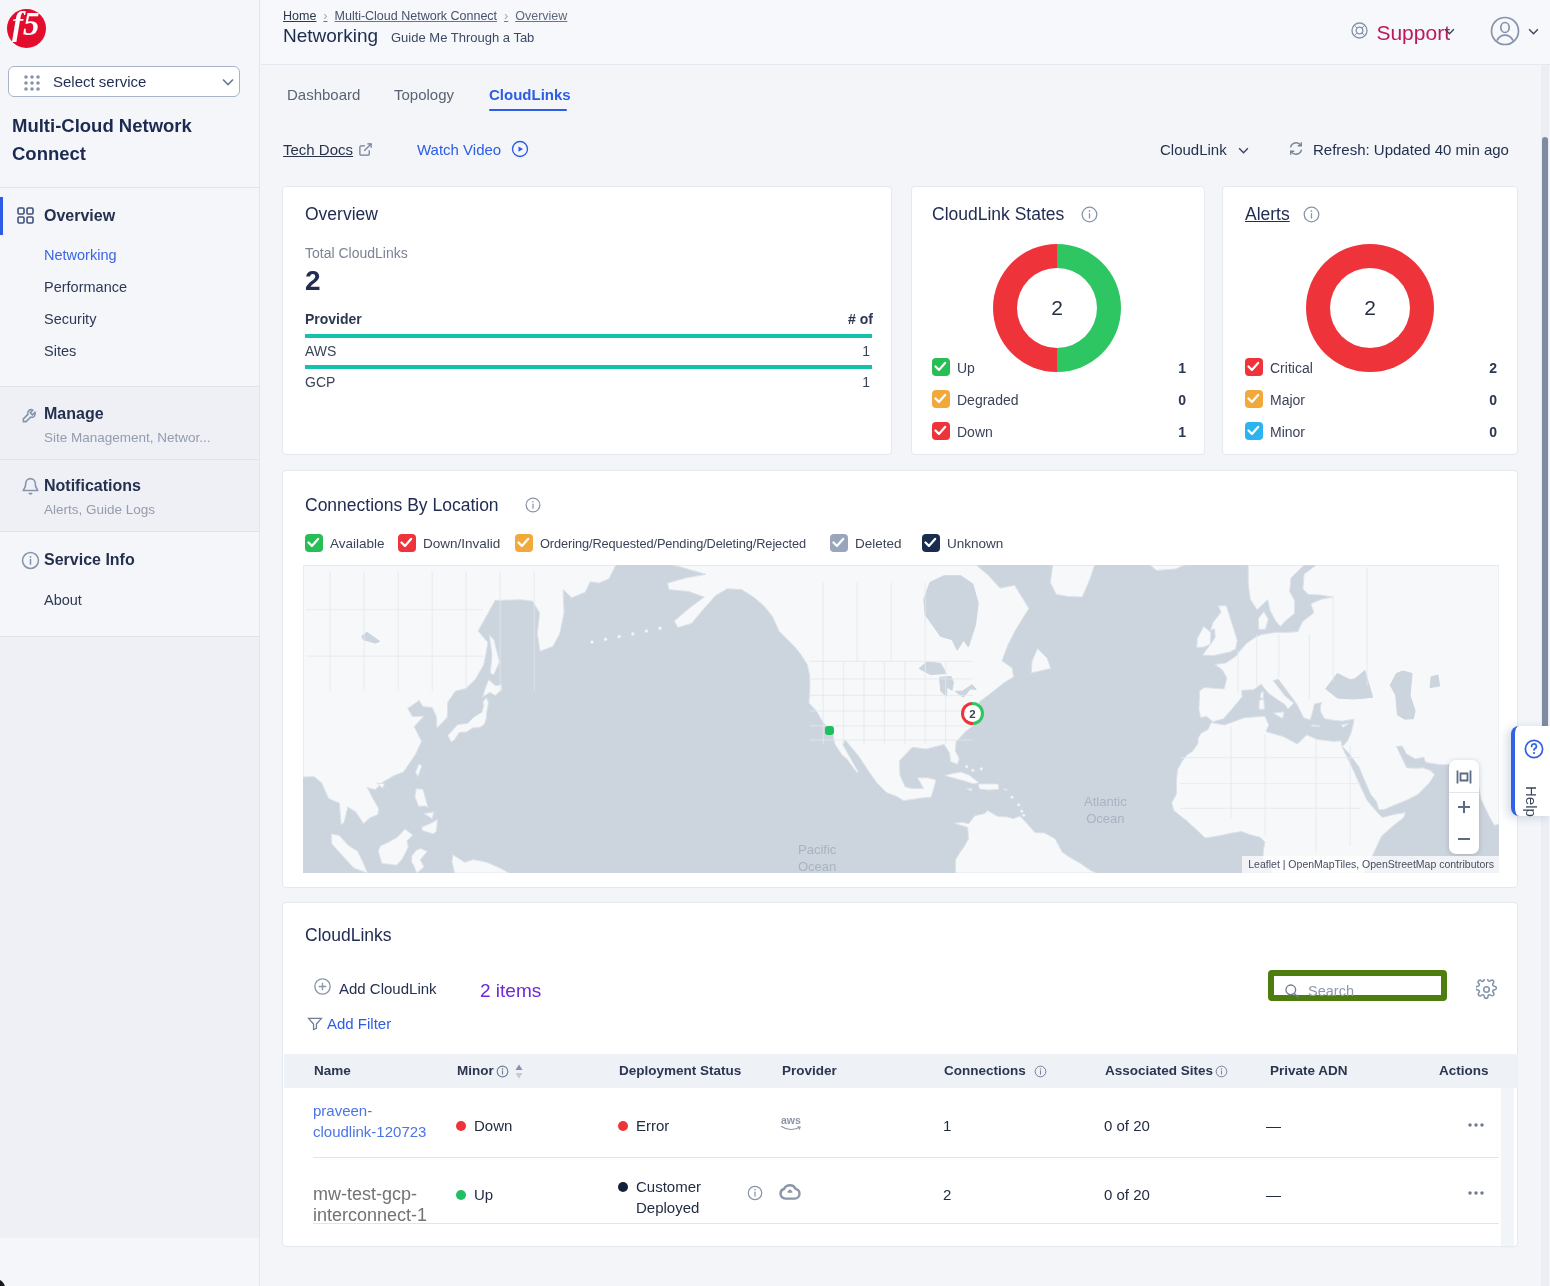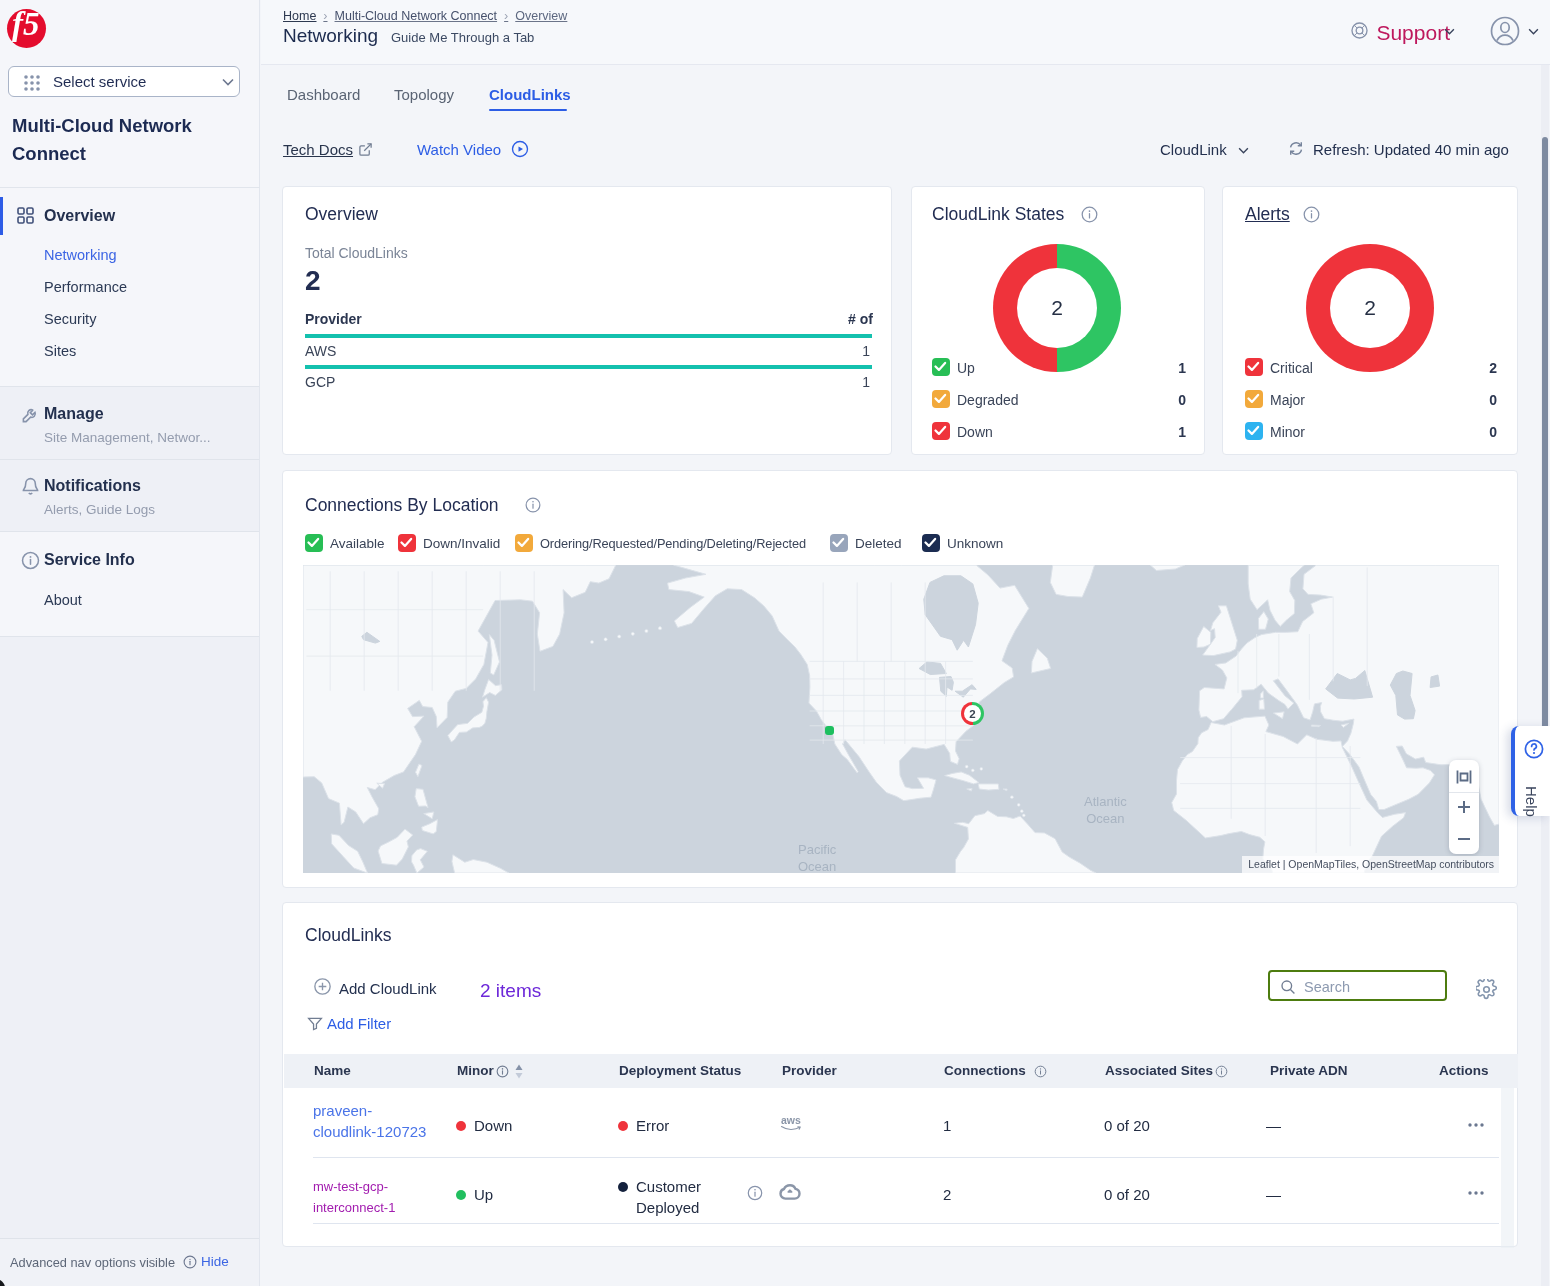--- a/index.html
+++ b/index.html
@@ -122,29 +122,20 @@
   <div class="navitem" style="top:477px">Notifications</div>
   <div class="navsub" style="top:502px">Alerts, Guide Logs</div>
   <svg class="abs" style="left:21px;top:551px" width="19" height="19" viewBox="0 0 20 20" fill="none" stroke="#8793ab" stroke-width="1.6">
       <circle cx="10" cy="10" r="8.4"></circle>
       <path d="M10 9v5" stroke-linecap="round"></path>
       <circle cx="10" cy="6.2" r="1" fill="#8793ab" stroke="none"></circle>
     </svg>
   <div class="navitem" style="top:551px">Service Info</div>
   <div class="subitem" style="top:592px">About</div>
   <div class="navsec" style="top:636px;height:602px;border-bottom:none"></div>
-  <div id="advbar">
-    <span class="t">Advanced nav options visible</span>
-    <svg class="abs" style="left:183px;top:16px" width="14" height="14" viewBox="0 0 20 20" fill="none" stroke="#6d7890" stroke-width="1.6">
-        <circle cx="10" cy="10" r="8.4"></circle>
-        <path d="M10 9v5" stroke-linecap="round"></path>
-        <circle cx="10" cy="6.2" r="1" fill="#6d7890" stroke="none"></circle>
-      </svg>
-    <span class="h">Hide</span>
-  </div>
   <div class="abs" style="left:-13px;top:1279px;width:18px;height:18px;border-radius:50%;background:#16181c"></div>
 </div>
 
 <div id="hdr">
   <div id="crumb"><span class="home">Home</span><span class="sep">›</span><span style="color:#45506b">Multi-Cloud Network Connect</span><span class="sep">›</span><span style="color:#5d6880">Overview</span></div>
   <div id="pgtitle">Networking</div>
   <div id="guide">Guide Me Through a Tab</div>
   <div id="support">
     <svg class="abs" style="left:-26px;top:0px" width="19" height="19" viewBox="0 0 24 24" fill="none" stroke="#8793ab" stroke-width="1.7">
         <circle cx="12" cy="12" r="9.5"></circle>
@@ -416,21 +407,21 @@
   <svg class="abs" style="left:31px;top:75px" width="17" height="17" viewBox="0 0 20 20" fill="none" stroke="#8b97ab" stroke-width="1.6">
       <circle cx="10" cy="10" r="9"></circle>
       <path d="M10 5.5v9M5.5 10h9"></path>
     </svg>
   <div class="abs" style="left:56px;top:77px;font-size:15px;font-weight:500;color:#23304e">Add CloudLink</div>
   <div class="abs" style="left:197px;top:77px;font-size:19px;color:#6d28d9">2 items</div>
   <svg class="abs" style="left:24px;top:113px" width="16" height="16" viewBox="0 0 20 20" fill="none" stroke="#717d92" stroke-width="1.6">
       <path d="M2 3h16l-6.2 7v5.5L8.2 17v-7z"></path>
     </svg>
   <div class="abs" style="left:44px;top:112px;font-size:15px;color:#2c5de5">Add Filter</div>
-  <div class="abs" style="left:985px;top:67px;width:179px;height:31px;background:#fff;border:2px solid #4d7c0f;border-radius:4px">
+  <div class="abs" style="left:985px;top:67px;width:179px;height:31px;background:#fff;border:6px solid #4d7c0f;border-radius:4px">
     <svg class="abs" style="left:10px;top:7px" width="16" height="16" viewBox="0 0 20 20" fill="none" stroke="#717d92" stroke-width="1.7">
         <circle cx="8.5" cy="8.5" r="6"></circle>
         <path d="M13 13l5 5"></path>
       </svg>
     <span class="abs" style="left:34px;top:7px;font-size:14.5px;color:#8d9ab0">Search</span>
   </div>
   <svg class="abs" style="left:1193px;top:76px" width="21" height="21" viewBox="0 0 24 24" fill="none" stroke="#8495ad" stroke-width="1.8">
       <circle cx="12" cy="12" r="3.2"></circle>
       <path d="M19.4 13.5a1.8 1.8 0 0 0 .4 2l.1.1a2.1 2.1 0 1 1-3 3l-.1-.1a1.8 1.8 0 0 0-2-.4 1.8 1.8 0 0 0-1.1 1.7v.2a2.1 2.1 0 1 1-4.2 0v-.1a1.8 1.8 0 0 0-1.2-1.7 1.8 1.8 0 0 0-2 .4l-.1.1a2.1 2.1 0 1 1-3-3l.1-.1a1.8 1.8 0 0 0 .4-2 1.8 1.8 0 0 0-1.7-1.1h-.2a2.1 2.1 0 1 1 0-4.2h.1a1.8 1.8 0 0 0 1.7-1.2 1.8 1.8 0 0 0-.4-2l-.1-.1a2.1 2.1 0 1 1 3-3l.1.1a1.8 1.8 0 0 0 2 .4 1.8 1.8 0 0 0 1.1-1.7v-.2a2.1 2.1 0 1 1 4.2 0v.1a1.8 1.8 0 0 0 1.1 1.7 1.8 1.8 0 0 0 2-.4l.1-.1a2.1 2.1 0 1 1 3 3l-.1.1a1.8 1.8 0 0 0-.4 2v.1a1.8 1.8 0 0 0 1.7 1.1h.2a2.1 2.1 0 1 1 0 4.2h-.1a1.8 1.8 0 0 0-1.7 1.1z"></path>
     </svg>
@@ -474,21 +465,21 @@
   <div class="abs" style="left:660px;top:214px;font-size:15px;color:#222c42">1</div>
   <div class="abs" style="left:821px;top:214px;font-size:15px;color:#222c42">0 of 20</div>
   <div class="abs" style="left:983px;top:214px;font-size:15px;color:#222c42">—</div>
   <svg class="abs" style="left:1184px;top:1121px;margin-top:-902px" width="18" height="6" viewBox="0 0 18 6" fill="#6b7890">
       <circle cx="3" cy="3" r="1.7"></circle>
       <circle cx="9" cy="3" r="1.7"></circle>
       <circle cx="15" cy="3" r="1.7"></circle>
     </svg>
   <div class="abs" style="left:30px;top:254px;width:1186px;height:1px;background:#dfe5ef"></div>
 
-  <div class="abs" style="left:30px;top:273px;font-size:13px;line-height:21px;color:#a21caf">mw-test-gcp-<br>interconnect-1</div>
+  <div class="abs" style="left:30px;top:281px;font-size:18px;line-height:21px;color:#737373">mw-test-gcp-<br>interconnect-1</div>
   <div class="abs" style="left:173px;top:283px;font-size:15px;color:#222c42"><span class="dot" style="background:#21bf5f"></span>Up</div>
   <div class="abs" style="left:335px;top:273px;font-size:15px;line-height:21px;color:#222c42"><span class="dot" style="background:#14213d"></span>Customer<br><span style="margin-left:18px">Deployed</span></div>
   <svg class="abs" style="left:464px;top:282px" width="16" height="16" viewBox="0 0 20 20" fill="none" stroke="#8793ab" stroke-width="1.5">
       <circle cx="10" cy="10" r="8.4"></circle>
       <path d="M10 9v5" stroke-linecap="round"></path>
       <circle cx="10" cy="6" r="1" fill="#8793ab" stroke="none"></circle>
     </svg>
   <div class="abs" style="left:496px;top:280px"><svg width="22" height="18" viewBox="0 0 22 18" fill="none">
 <path d="M11 2.2c2.5 0 4.6 1.5 5.5 3.7 2.3.4 4 2.4 4 4.8 0 2.7-2.2 4.9-4.9 4.9H6.4c-2.7 0-4.9-2.2-4.9-4.9 0-2.2 1.5-4.1 3.5-4.7C5.9 3.8 8.2 2.2 11 2.2z" stroke="#8b96a8" stroke-width="2.4"></path>
 <path d="M8.6 8.3l2.3-2.1 2.4 2.1v1.5h-4.7z" fill="#8b96a8"></path>

